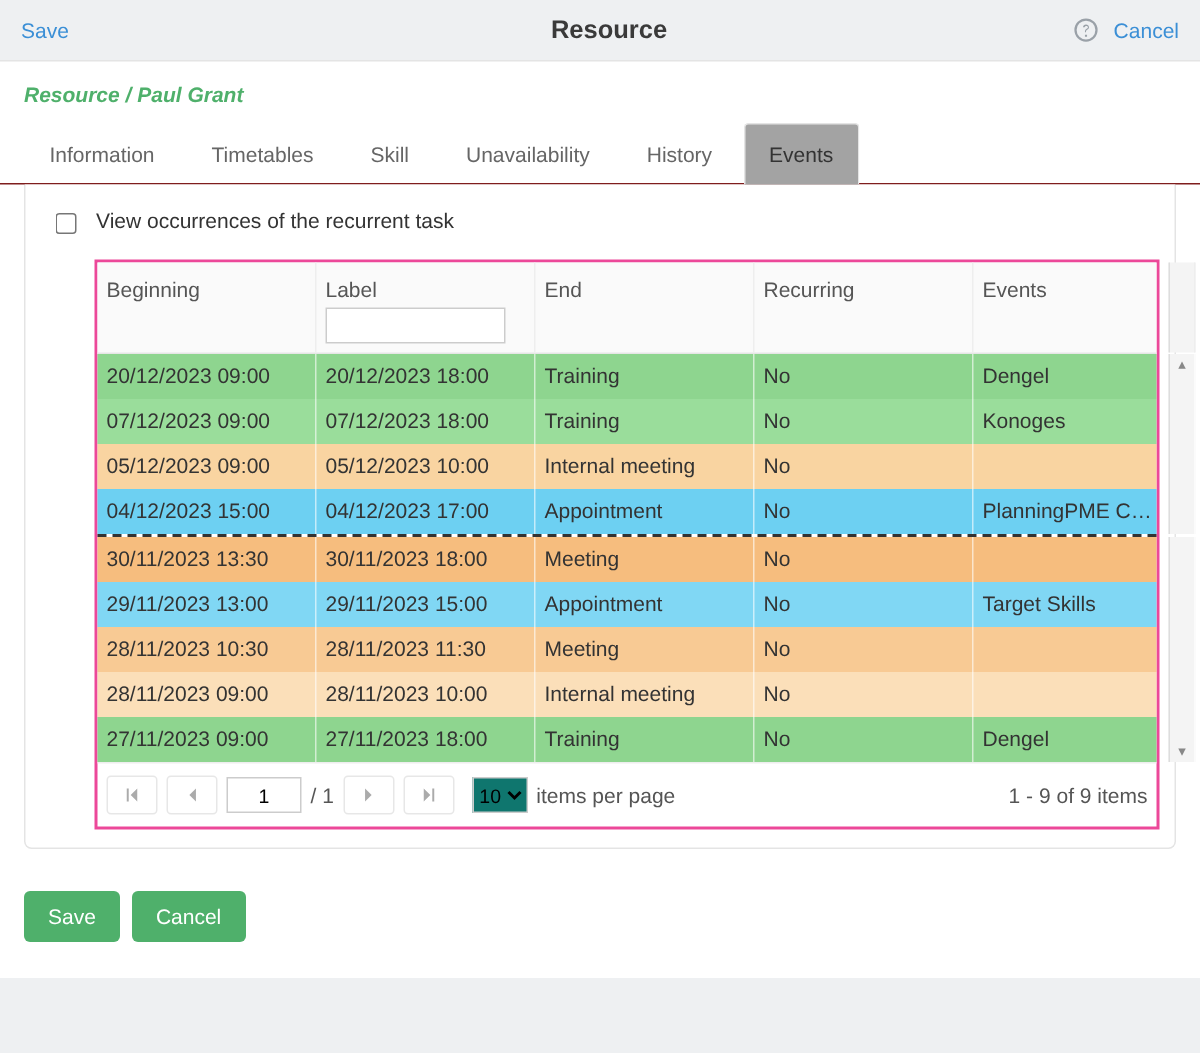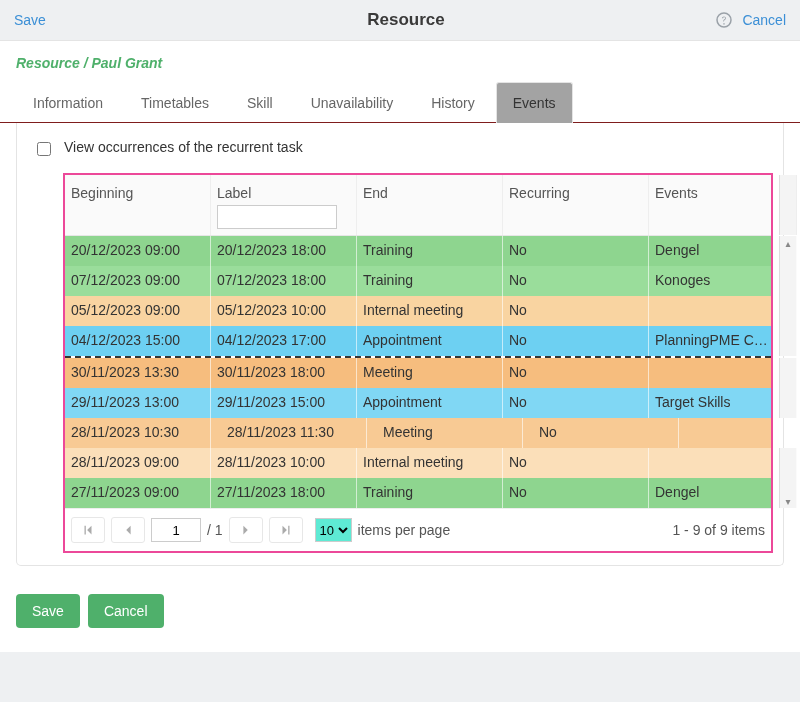--- a/index.html
+++ b/index.html
@@ -139,21 +139,21 @@
     white-space: nowrap;
     overflow: hidden;
     text-overflow: ellipsis;
     color: #333;
   }
   .row-green { background: #8ed58f; }
   .row-green-alt { background: #9add9b; }
   .row-peach { background: #f9d4a1; }
   .row-peach-alt { background: #fbdfb9; }
   .row-orange { background: #f6bd7e; }
-  .row-orange-alt { background: #f8ca94; gap: 10px; }
+  .row-orange-alt { background: #f8ca94; }
   .row-blue { background: #6dd0f2; }
   .row-blue-alt { background: #80d7f4; }
   
   .scrollbar-col {
     background: #f4f4f4;
     border-left: 1px solid #ddd;
     position: relative;
     padding:0;
   }
   .sb-arrow {
@@ -195,21 +195,21 @@
     width: 50px; height: 24px;
     border: 1px solid #ccc;
     text-align: center;
     font-size: 13px;
   }
   .ipp-select {
     height: 24px;
     border: 1px solid #ccc;
     font-size: 13px;
     margin-left: 6px;
-    background: #5eead4;
+    background: #0f766e;
   }
   .pager .spacer { flex: 1; }
   
   .bottom-actions {
     padding: 12px 16px 24px;
     display: flex;
     gap: 8px;
   }
   .btn-green {
     background: #4fb06b;

